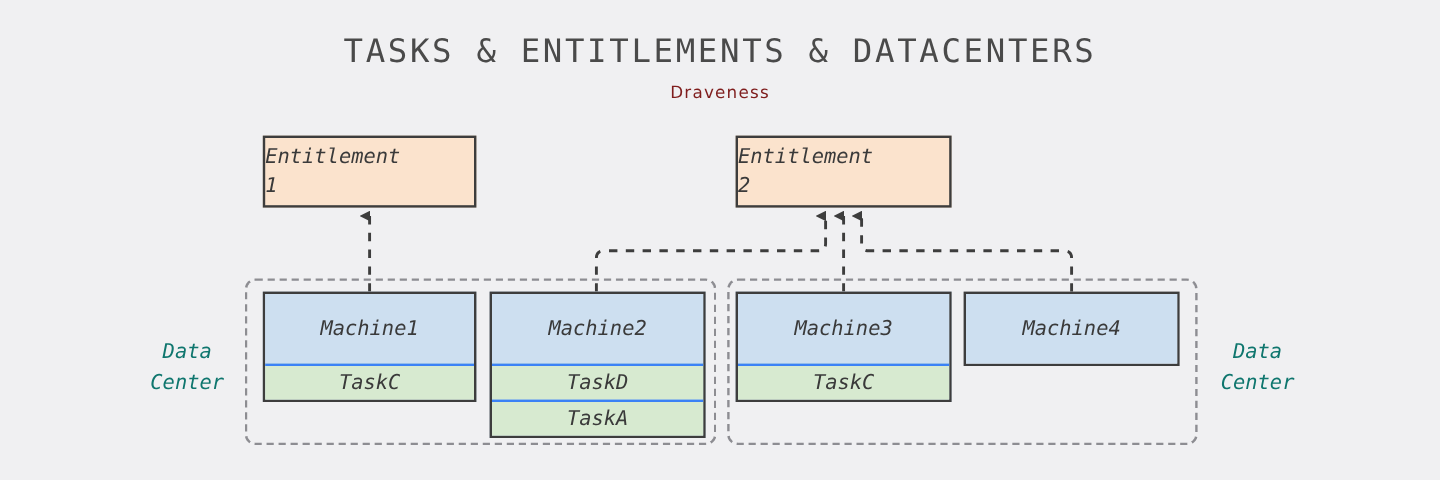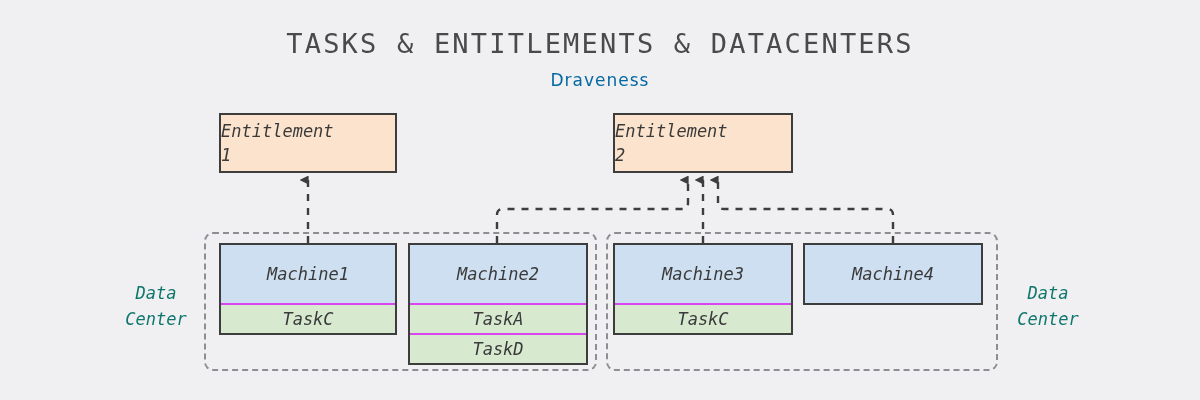--- a/index.html
+++ b/index.html
@@ -33,23 +33,23 @@
     color: #4a4a4a;
     white-space: nowrap;
   }
   #subtitle {
     position: absolute;
     left: 0;
     top: 70px;
     width: 1200px;
     text-align: center;
     font-family: "DejaVu Sans", "Liberation Sans", sans-serif;
-    font-size: 17px;
+    font-size: 14px;
     letter-spacing: 1px;
-    color: #0369a1;
+    color: #7f1d1d;
   }
 
   
   .entitlement {
     position: absolute;
     box-sizing: border-box;
     border: 2px solid #3d3d3d;
     background: #fbe3cd;
     display: flex;
     flex-direction: column;
@@ -88,21 +88,21 @@
     justify-content: center;
     font-style: italic;
     font-size: 17px;
     color: #3a3a3a;
     line-height: 1.42;
     height: 58px;
   }
   .task {
     box-sizing: border-box;
     background: #d7ead0;
-    border-top: 2px solid #d946ef;
+    border-top: 2px solid #3b82f6;
     height: 30px;
     display: flex;
     align-items: center;
     justify-content: center;
     font-style: italic;
     font-size: 17px;
     color: #3a3a3a;
   }
 
   
@@ -181,22 +181,22 @@
       <span>1</span>
     </div>
     <div class="task">TaskC</div>
   </div>
 
   <div class="machine" style="left:408px; top:243px; width:180px;">
     <div class="machine-head">
       <span>Machine</span>
       <span>2</span>
     </div>
+    <div class="task">TaskD</div>
     <div class="task">TaskA</div>
-    <div class="task">TaskD</div>
   </div>
 
   <div class="machine" style="left:613px; top:243px; width:180px;">
     <div class="machine-head">
       <span>Machine</span>
       <span>3</span>
     </div>
     <div class="task">TaskC</div>
   </div>
 

